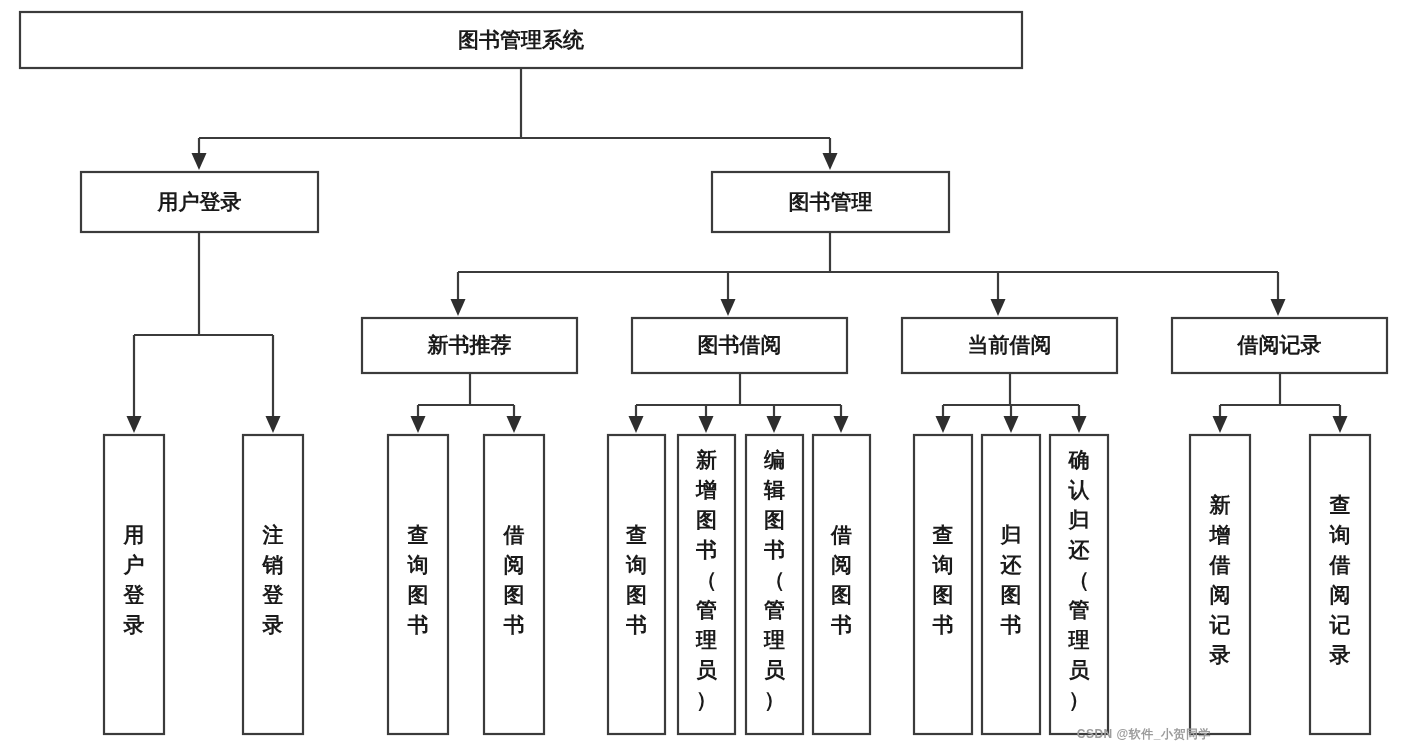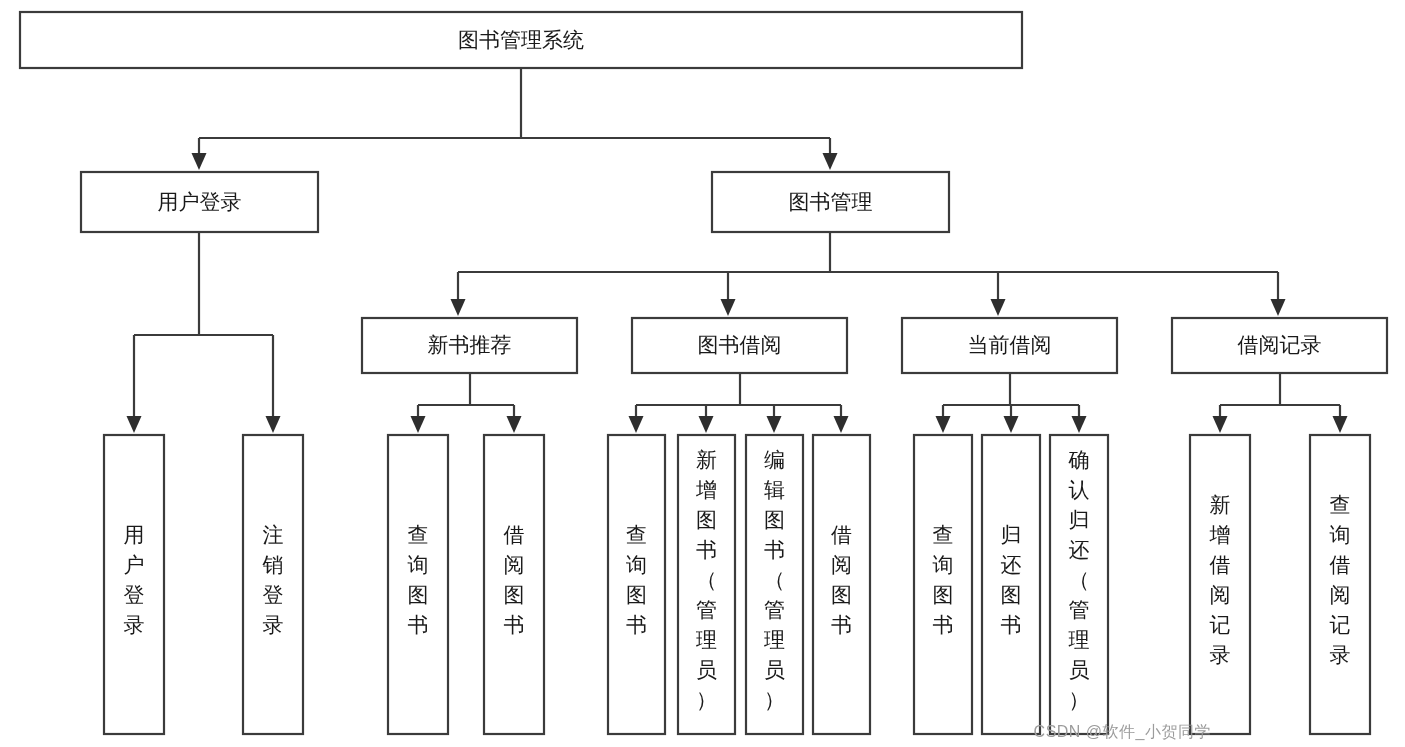--- a/index.html
+++ b/index.html
@@ -11,20 +11,21 @@
     width: 1405px;
     height: 747px;
     font-family: "Liberation Sans", "DejaVu Sans", sans-serif;
     overflow: hidden;
   }
   #diagram-root {
     position: relative;
     width: 1221px;
     height: 747px;
     background: #ffffff;
+    font-weight: bold;
   }
   svg.diagram-canvas {
     position: absolute;
     left: 0;
     top: 0;
     width: 1405px;
     height: 747px;
     display: block;
   }
   .node-box {
@@ -53,21 +54,21 @@
     fill: #1a1a1a;
     font-family: "Liberation Sans", "DejaVu Sans", sans-serif;
     font-size: 21px;
     text-anchor: middle;
   }
   .watermark {
     position: absolute;
     right: 10px;
     bottom: 4px;
     color: #9c9c9c;
-    font-size: 16px;
+    font-size: 12px;
     font-family: "Liberation Sans", "DejaVu Sans", sans-serif;
     white-space: nowrap;
     letter-spacing: 0.5px;
   }
 </style>
 </head>
 <body>
 
 <div id="diagram-root">
   <svg class="diagram-canvas" viewBox="0 0 1405 747">

